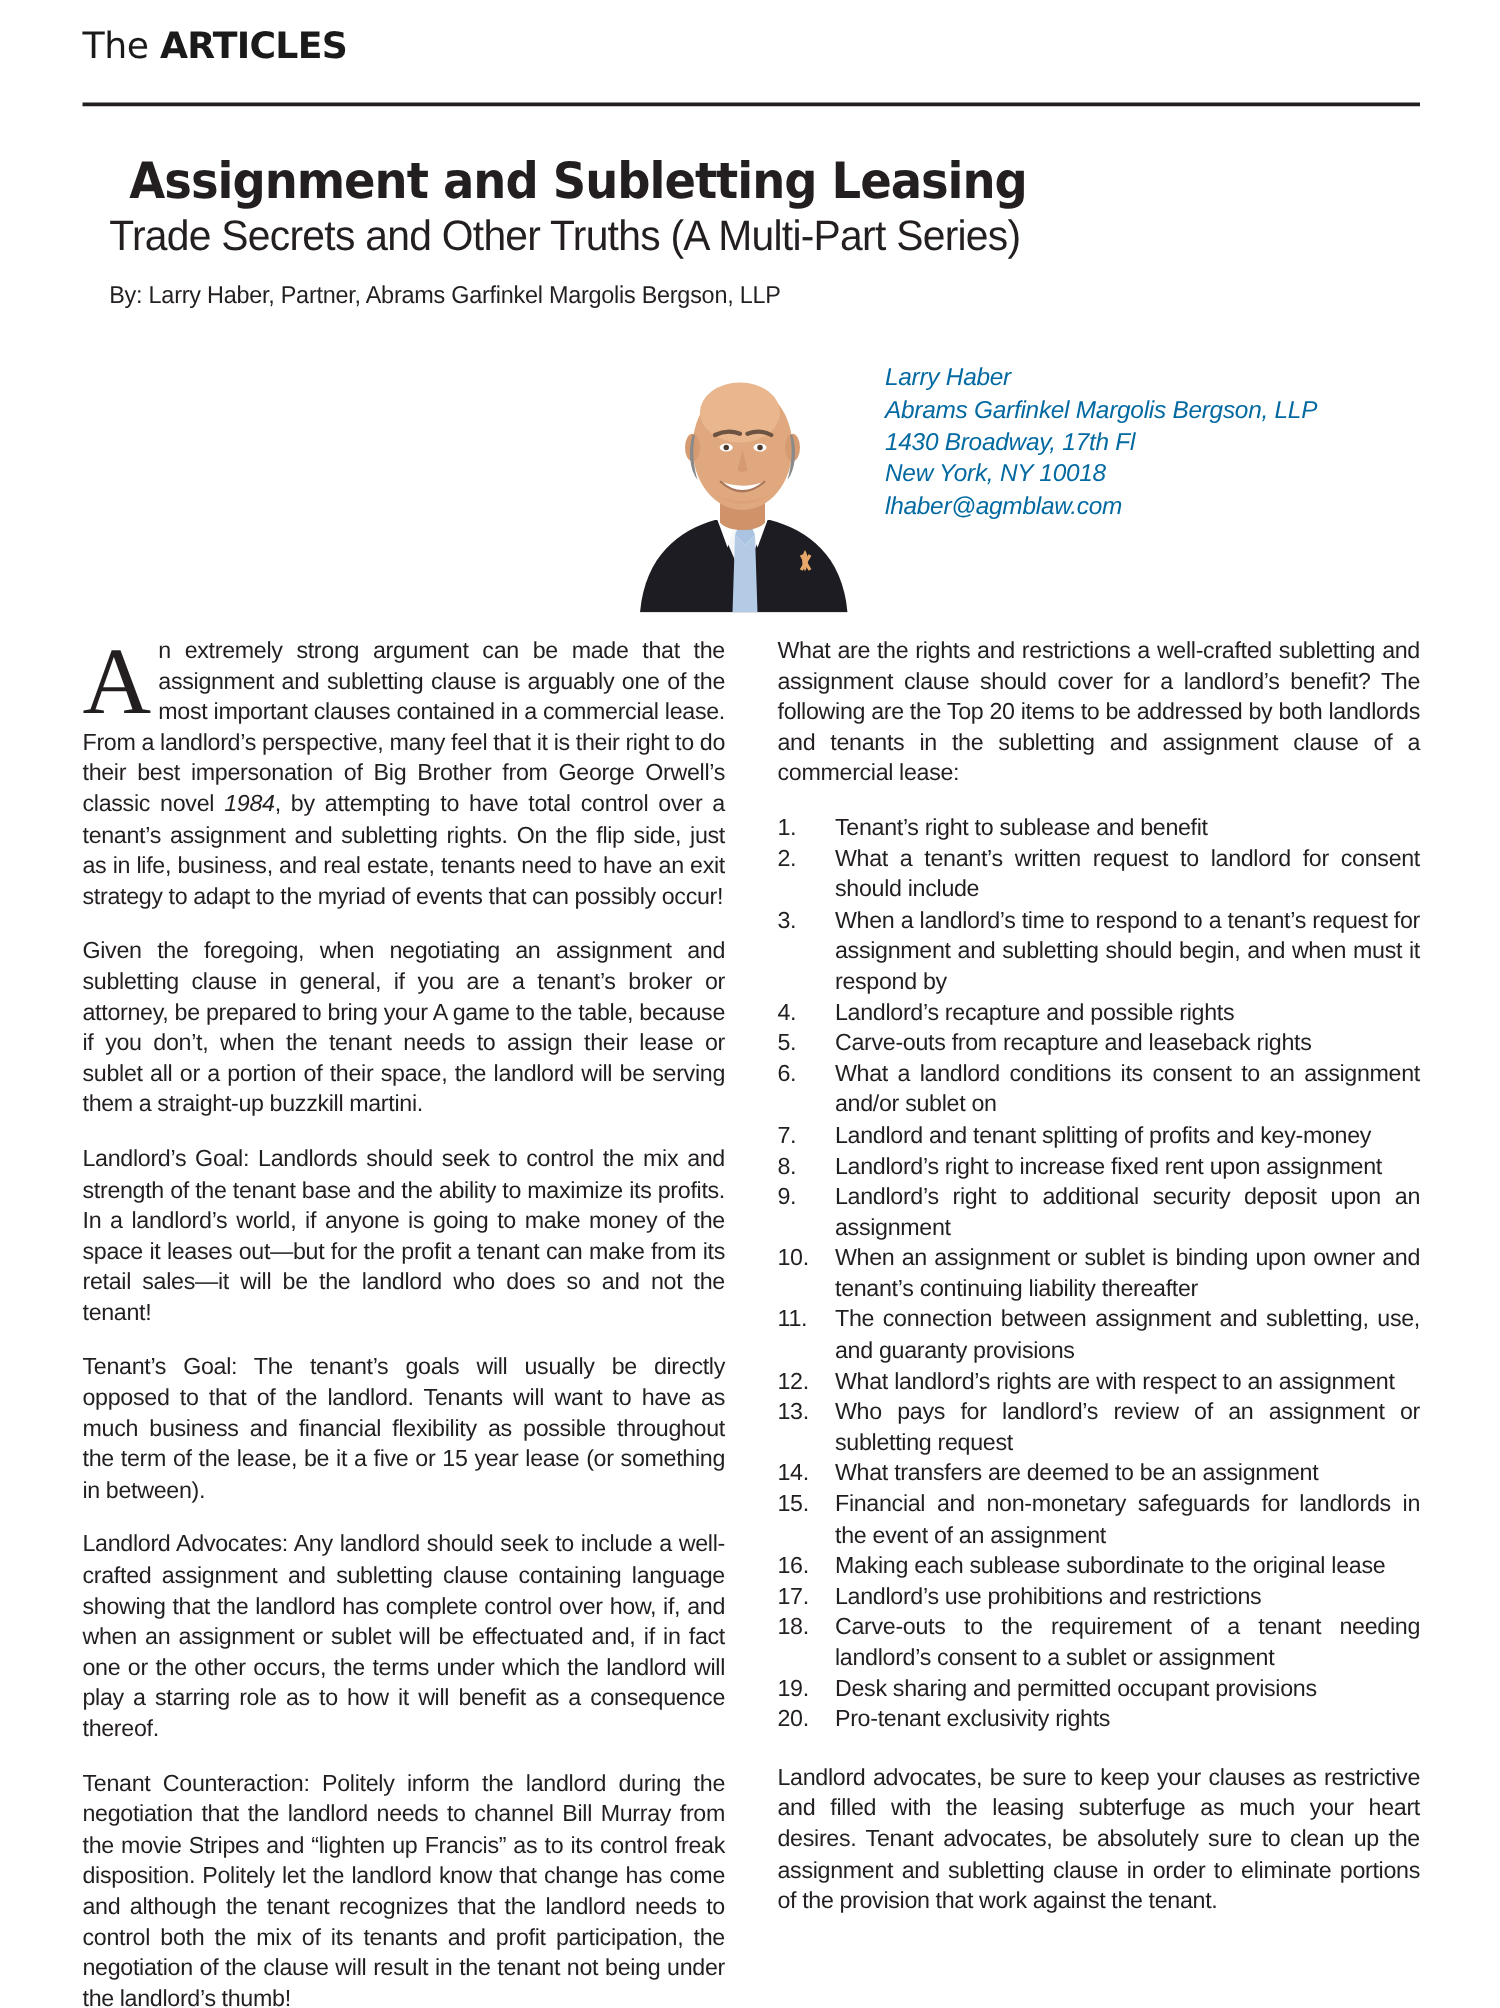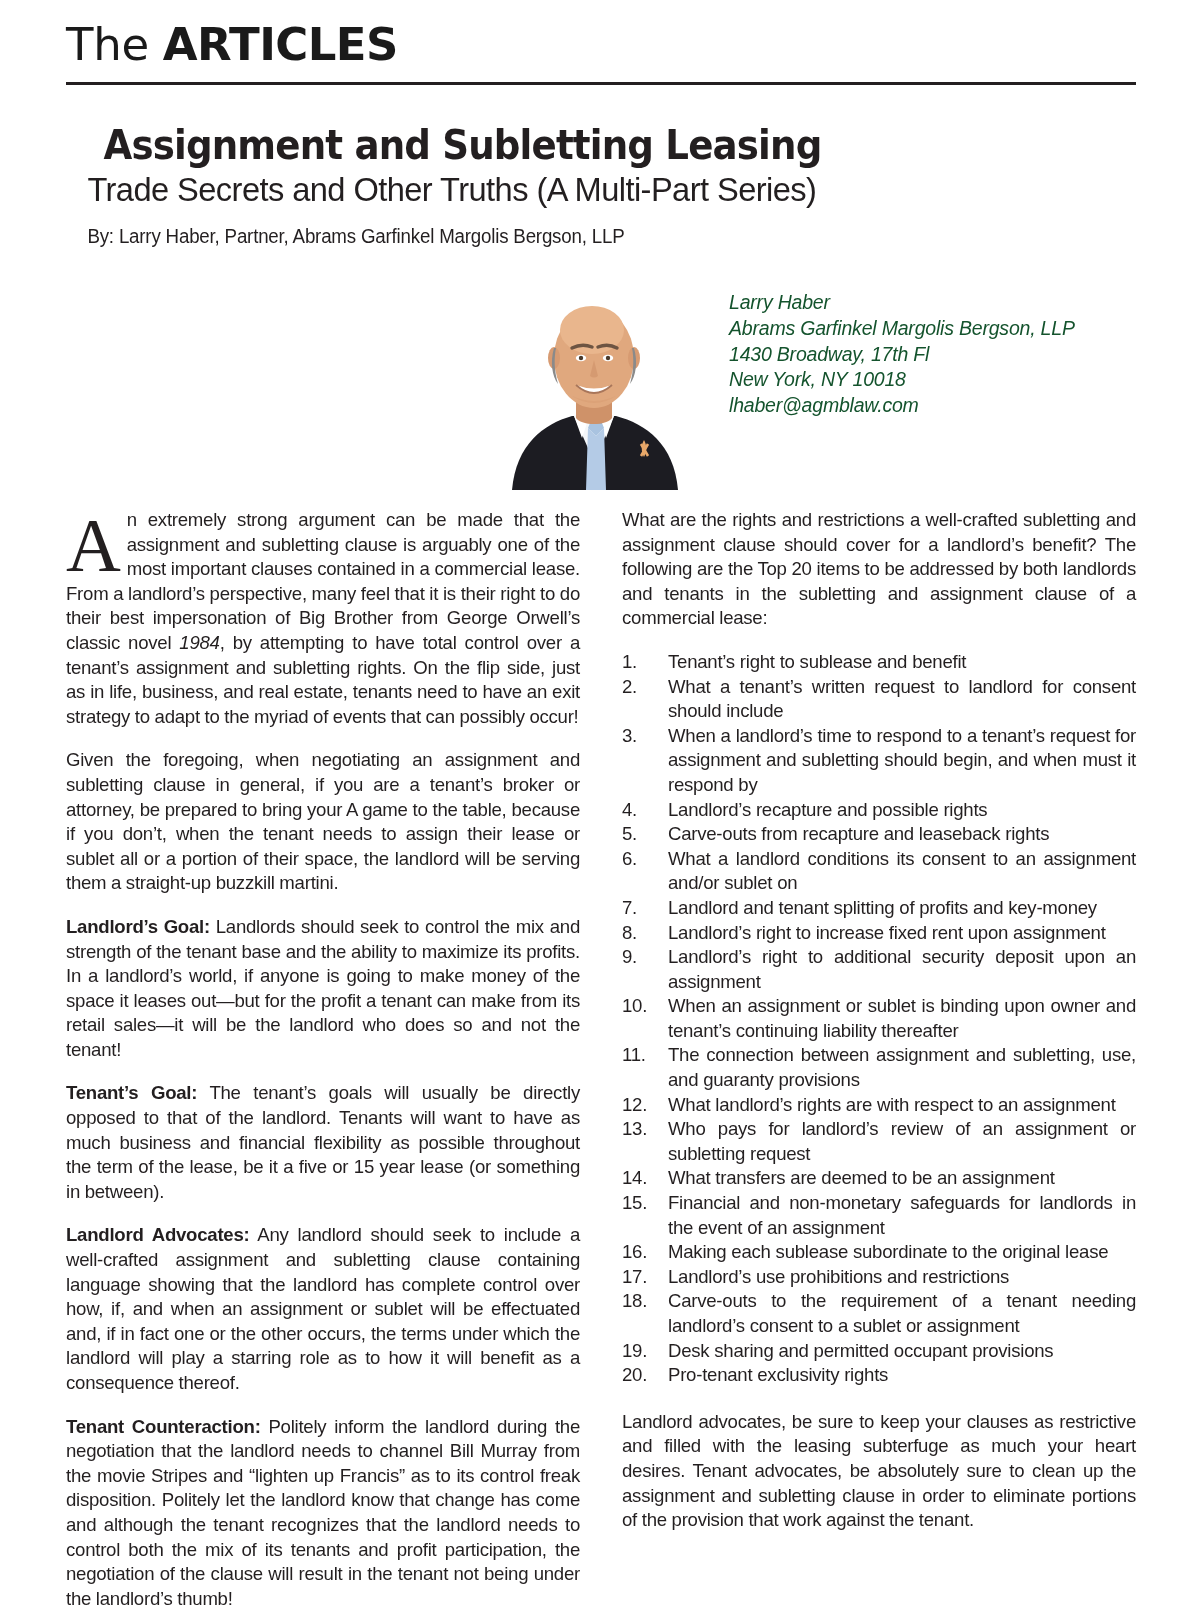--- a/index.html
+++ b/index.html
@@ -19,21 +19,21 @@
 
   
   .masthead {
     position: absolute;
     left: 66px;
     top: 22px;
     width: 1070px;
   }
   .masthead-title {
     font-family: "DejaVu Sans", sans-serif;
-    font-size: 45px;
+    font-size: 29px;
     line-height: 1.0;
     letter-spacing: -0.3px;
     color: #1a1a1a;
     white-space: nowrap;
   }
   .masthead-title .light { font-weight: 400; }
   .masthead-title .heavy { font-weight: 700; letter-spacing: -0.6px; }
   .masthead-rule {
     position: absolute;
     left: 66px;
@@ -92,29 +92,29 @@
     top: 292px;
     width: 196px;
     height: 198px;
     background: #ffffff;
     overflow: hidden;
   }
   .author-photo svg { display: block; }
 
   .author-contact {
     position: absolute;
-    left: 729px;
+    left: 708px;
     top: 290px;
     width: 330px;
     font-family: "Liberation Sans", sans-serif;
     font-style: italic;
     font-size: 19.5px;
     line-height: 25.8px;
     letter-spacing: -0.2px;
-    color: #14532d;
+    color: #0369a1;
   }
   .author-contact div { white-space: nowrap; }
 
   
   .columns {
     position: absolute;
     left: 66px;
     top: 508px;
     width: 1070px;
     height: 1070px;
@@ -130,21 +130,21 @@
     font-family: "Liberation Sans", sans-serif;
     font-size: 18.6px;
     line-height: 24.6px;
     letter-spacing: -0.25px;
     text-align: justify;
     color: #231f20;
     margin: 0 0 19px 0;
     word-spacing: -0.2px;
   }
   .body-p:last-child { margin-bottom: 0; }
-  .body-p b { font-weight: 700; }
+  .body-p b { font-weight: 400; }
   .body-p i { font-style: italic; }
 
   
   .dropcap-para { position: relative; }
   .dropcap {
     float: left;
     font-family: "Liberation Serif", serif;
     font-weight: 400;
     font-size: 76px;
     line-height: 62px;

